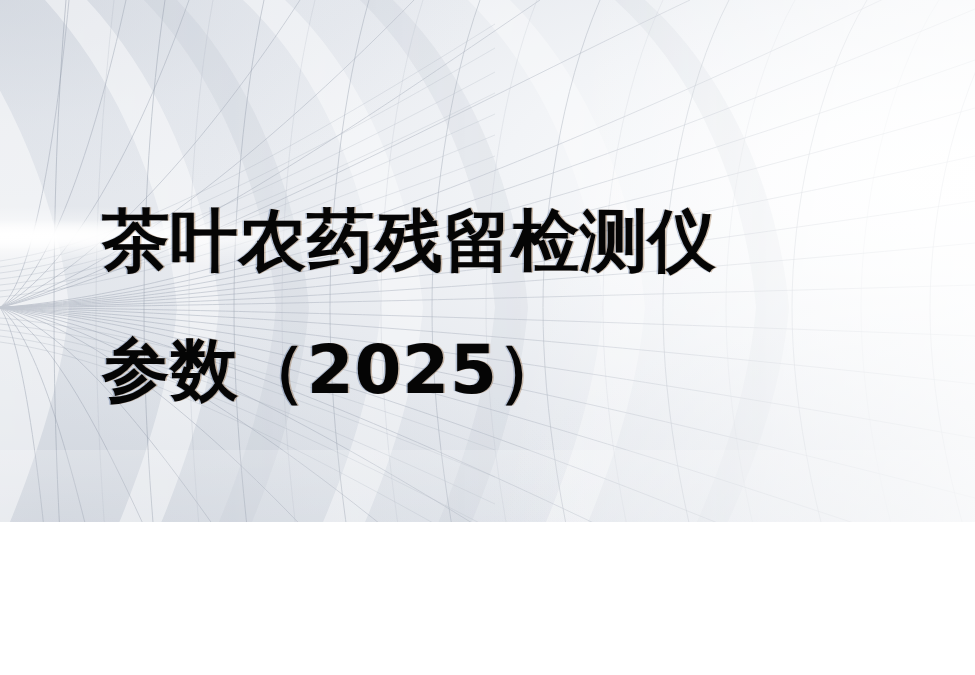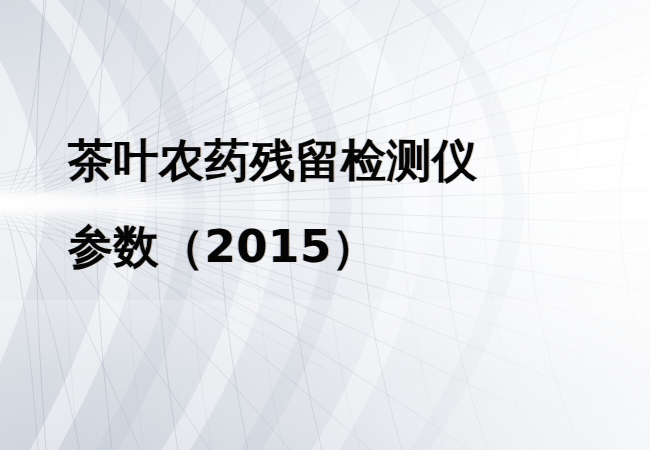--- a/index.html
+++ b/index.html
@@ -8,21 +8,21 @@
     padding: 0;
     background: #ffffff;
   }
   body {
     font-family: "DejaVu Sans", "Liberation Sans", sans-serif;
   }
 
   #banner {
     position: relative;
     width: 650px;
-    height: 450px;
+    height: 348px;
     overflow: hidden;
     background: #0369a1;
     isolation: isolate;
   }
 
   
   .bg-layer {
     position: absolute;
     inset: 0;
     width: 100%;
@@ -211,16 +211,16 @@
 
     <rect x="0" y="300" width="650" height="150" fill="url(#bandGrad)" opacity="0.35"></rect>
   </svg>
 
   <div class="bg-layer bg-streak"></div>
   <div class="bg-layer bg-streak2"></div>
   <div class="bg-layer bg-vignette-right"></div>
 
   <div class="headline">
     <span class="line">茶叶农药残留检测仪</span>
-    <span class="line">参数（2015）</span>
+    <span class="line">参数（2025）</span>
   </div>
 
 </div>
 
 </body></html>

